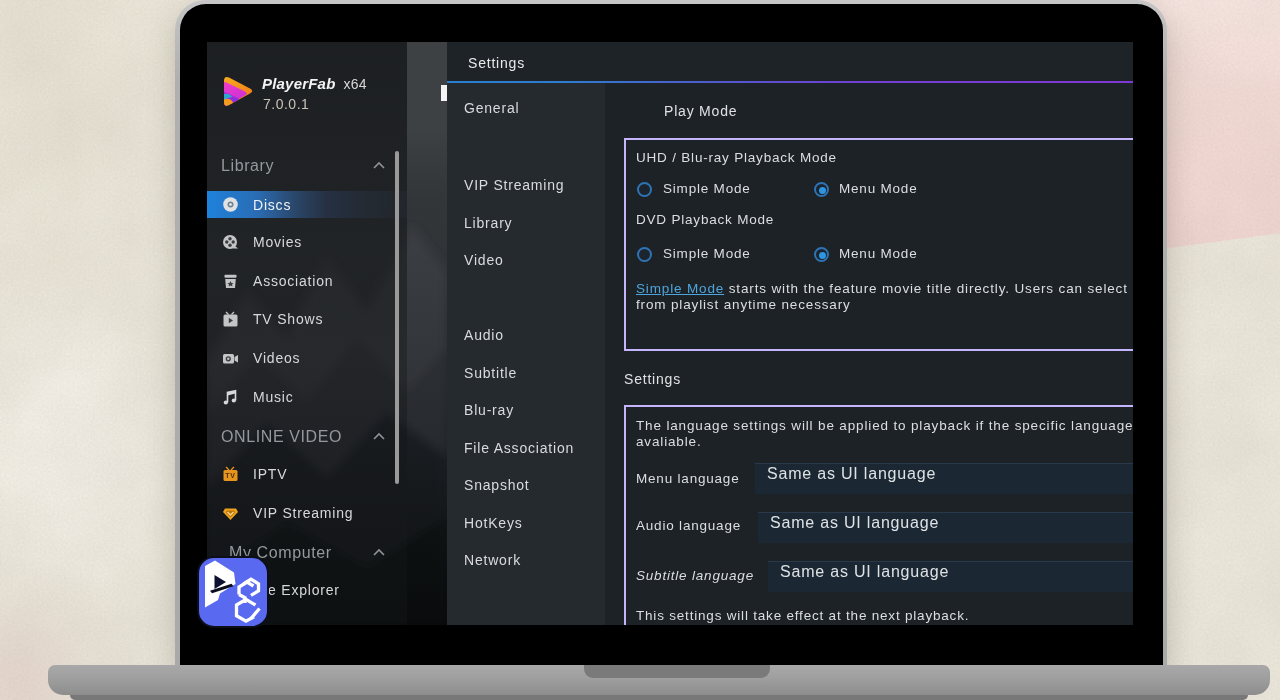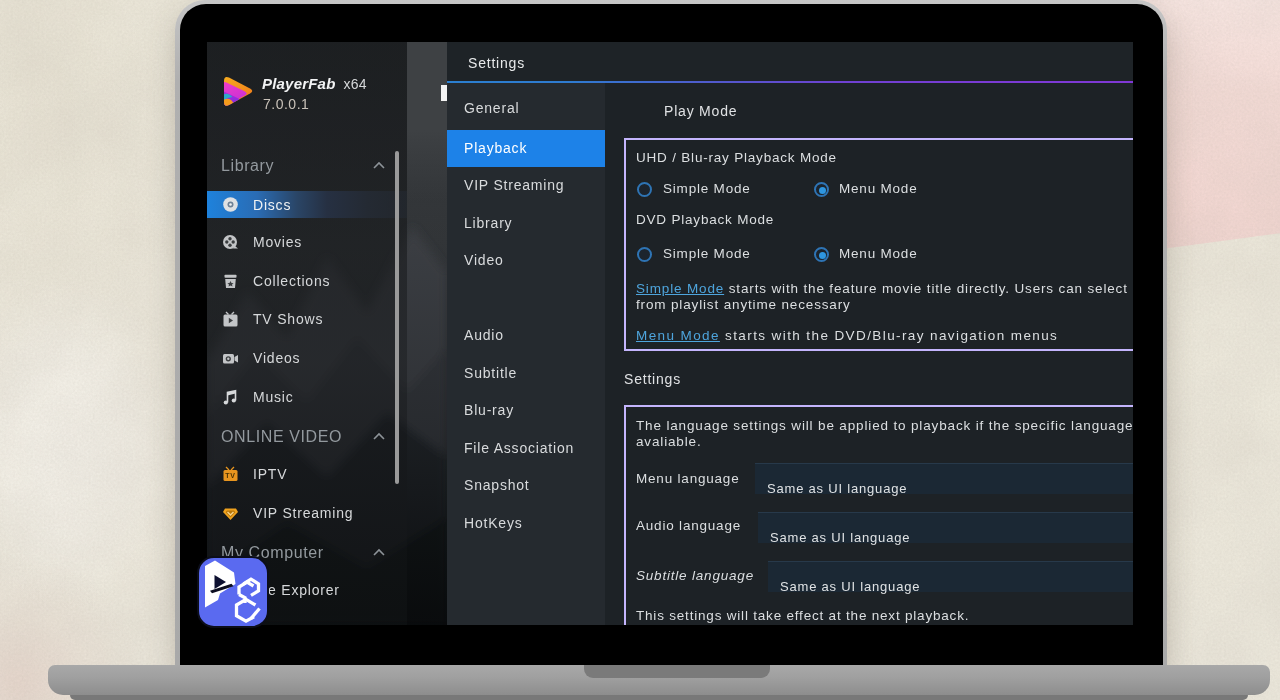--- a/index.html
+++ b/index.html
@@ -76,21 +76,21 @@
   #p-content { position:absolute; left:158px; top:41px; width:528px; height:542px; background:#1d2226; }
 
   .sec-title { position:absolute; left:19px; font-size:14px; color:#e0e2e4; }
   .box { position:absolute; left:19px; width:620px; border:2px solid #c4b5fd; }
   .box-lab { position:absolute; left:10px; font-size:13.5px; color:#dcdfe1; white-space:nowrap; }
   .radio { position:absolute; width:15px; height:15px; border-radius:50%; border:2px solid #2e74b4; background:#1c242d; }
   .radio.on::after { content:""; position:absolute; left:3px; top:3px; width:7px; height:7px; border-radius:50%; background:#2e96e0; }
   a.lk { color:#4ea5dd; text-decoration:underline; }
   .para { letter-spacing:0.85px; }
   .fld { position:absolute; height:31px; width:600px; background:#1b2834; border-top:1px solid #27394a; }
-  .fld span { position:absolute; left:12px; top:17px; font-size:13px; color:#dfe2e4; white-space:nowrap; }
+  .fld span { position:absolute; left:12px; top:1px; font-size:16px; color:#dfe2e4; white-space:nowrap; }
 
   
   #applogo { position:absolute; left:197px; top:556px; width:72px; height:72px; }
 </style>
 </head>
 <body>
 <div id="bg">
   <div class="wash-dark-tl"></div>
   <div class="wash-pink-tr"></div>
   <div class="wash-light-left"></div>
@@ -131,46 +131,45 @@
       <div id="strip-shade"></div>
       <div id="frag"></div>
       <div id="sidebar"></div>
       <div id="panel">
         <div id="p-header">
             <span>Settings</span>
           </div>
         <div id="p-line"></div>
         <div id="p-nav">
           <div class="nav-it" style="top:7px;">General</div>
-          <div class="nav-it nav-sel" style="top:46.5px;">Playback</div>
           <div class="nav-it" style="top:84px;">VIP Streaming</div>
           <div class="nav-it" style="top:121.5px;">Library</div>
           <div class="nav-it" style="top:159px;">Video</div>
           <div class="nav-it" style="top:234px;">Audio</div>
           <div class="nav-it" style="top:271.5px;">Subtitle</div>
           <div class="nav-it" style="top:309px;">Blu-ray</div>
           <div class="nav-it" style="top:346.5px;">File Association</div>
           <div class="nav-it" style="top:384px;">Snapshot</div>
           <div class="nav-it" style="top:421.5px;">HotKeys</div>
+          <div class="nav-it" style="top:459px;">Network</div>
         </div>
         <div id="p-content">
           <div class="sec-title" style="top:19.5px;margin-left:40px;">Play Mode</div>
           <div class="box" style="top:55px; height:213px;">
             <div class="box-lab" style="top:10px;">UHD / Blu-ray Playback Mode</div>
             <div class="radio" style="left:11px; top:42px;"></div>
             <div class="box-lab" style="left:37px; top:40.5px;">Simple Mode</div>
             <div class="radio on" style="left:188px; top:42px;"></div>
             <div class="box-lab" style="left:213px; top:40.5px;">Menu Mode</div>
             <div class="box-lab" style="top:72px;">DVD Playback Mode</div>
             <div class="radio" style="left:11px; top:107px;"></div>
             <div class="box-lab" style="left:37px; top:105.5px;">Simple Mode</div>
             <div class="radio on" style="left:188px; top:107px;"></div>
             <div class="box-lab" style="left:213px; top:105.5px;">Menu Mode</div>
             <div class="box-lab para" style="top:141px; line-height:15.5px;"><a class="lk">Simple Mode</a> starts with the feature movie title directly. Users can select other titles<br>from playlist anytime necessary</div>
-            <div class="box-lab" style="top:187.5px; letter-spacing:1.4px;"><a class="lk">Menu Mode</a> starts with the DVD/Blu-ray navigation menus</div>
           </div>
           <div class="sec-title" style="top:287.5px;">Settings</div>
           <div class="box" style="top:322px; height:240px;">
             <div class="box-lab para" style="top:11px; line-height:15.5px;">The language settings will be applied to playback if the specific language track is<br>avaliable.</div>
             <div class="box-lab" style="top:64px;">Menu language</div>
             <div class="fld" style="left:129px; top:56px;">
                 <span>Same as UI language</span>
               </div>
             <div class="box-lab" style="top:111px;">Audio language</div>
             <div class="fld" style="left:132px; top:105px;">
@@ -237,21 +236,21 @@
               <path d="M13 12 L16 14.6 L11 14.6 Z" fill="#c3c5c7"></path>
             </svg>
           <div class="sb-txt">Movies</div>
         </div>
         <div class="sb-row" style="top:226.6px;">
           <svg class="sb-ico" viewBox="0 0 17 17">
               <rect x="2.5" y="1.8" width="12" height="3" rx="0.8" fill="#c3c5c7"></rect>
               <path d="M3.2 6 L13.8 6 L13 15 L4 15 Z" fill="#c3c5c7"></path>
               <path d="M8.5 8 l1 2 2.1 .2 -1.6 1.4 .5 2 -2 -1.1 -2 1.1 .5 -2 -1.6 -1.4 2.1 -.2 Z" fill="#3a3d3f"></path>
             </svg>
-          <div class="sb-txt">Collections</div>
+          <div class="sb-txt">Association</div>
         </div>
         <div class="sb-row" style="top:265.3px;">
           <svg class="sb-ico" viewBox="0 0 17 17">
               <path d="M4 1 L6.5 3.5 M12 1 L9.5 3.5" stroke="#c3c5c7" stroke-width="1.4" fill="none"></path>
               <rect x="1.5" y="3.5" width="14" height="12" rx="1.5" fill="#c3c5c7"></rect>
               <path d="M6.8 6.8 L11 9.5 L6.8 12.2 Z" fill="#3a3d3f"></path>
             </svg>
           <div class="sb-txt">TV Shows</div>
         </div>
         <div class="sb-row" style="top:304px;">
@@ -288,21 +287,21 @@
         </div>
         <div class="sb-row" style="top:458.8px;">
           <svg class="sb-ico" viewBox="0 0 17 17">
               <path d="M3 3.5 L14 3.5 L16 7 L8.5 15 L1 7 Z" fill="#f0a21e"></path>
               <path d="M5 5.5 L12 5.5 L13.3 7.2 L8.5 12.4 L3.7 7.2 Z" fill="#b97608"></path>
               <path d="M5.5 7 L8.5 10 L11.5 7" stroke="#f7d38a" stroke-width="1.4" fill="none"></path>
             </svg>
           <div class="sb-txt">VIP Streaming</div>
         </div>
 
-        <div class="sb-h" style="top:502px;">My Computer</div>
+        <div class="sb-h" style="top:502px;margin-left:8px;">My Computer</div>
         <svg class="sb-chev" style="top:504px;" viewBox="0 0 14 14">
             <path d="M2 9 L7 4 L12 9" stroke="#8d9398" stroke-width="1.6" fill="none"></path>
           </svg>
 
         <div class="sb-row" style="top:536.2px;">
           <div class="sb-txt" style="left:61px;">e Explorer</div>
         </div>
 
         <div id="scrollbar"></div>
       </div>

